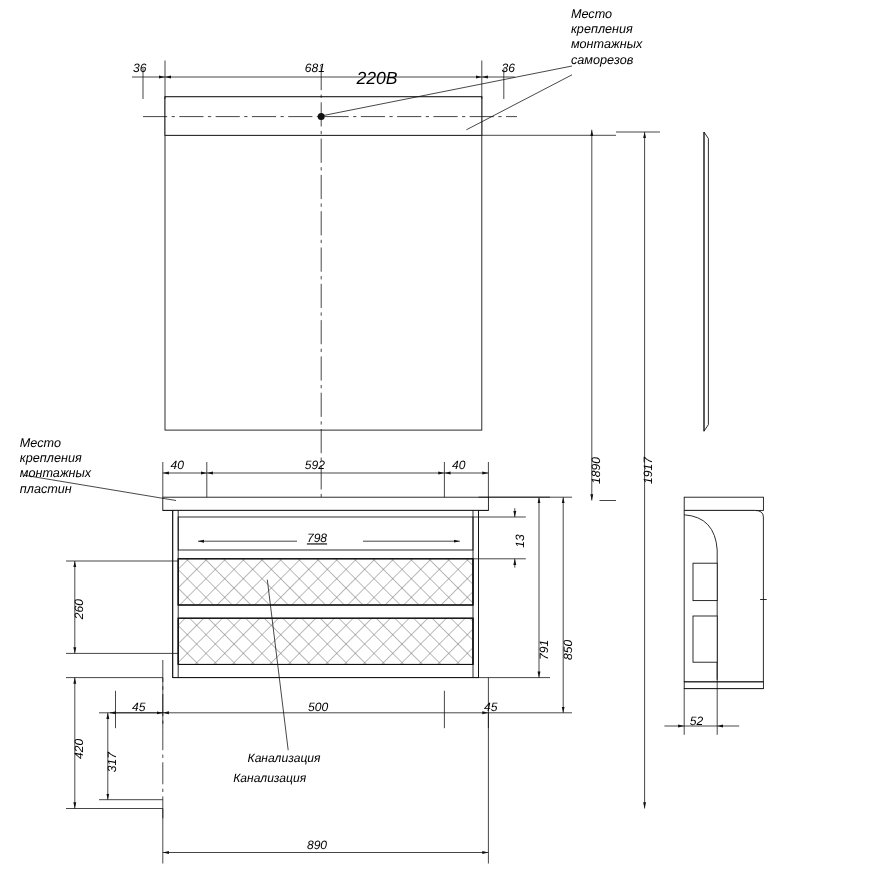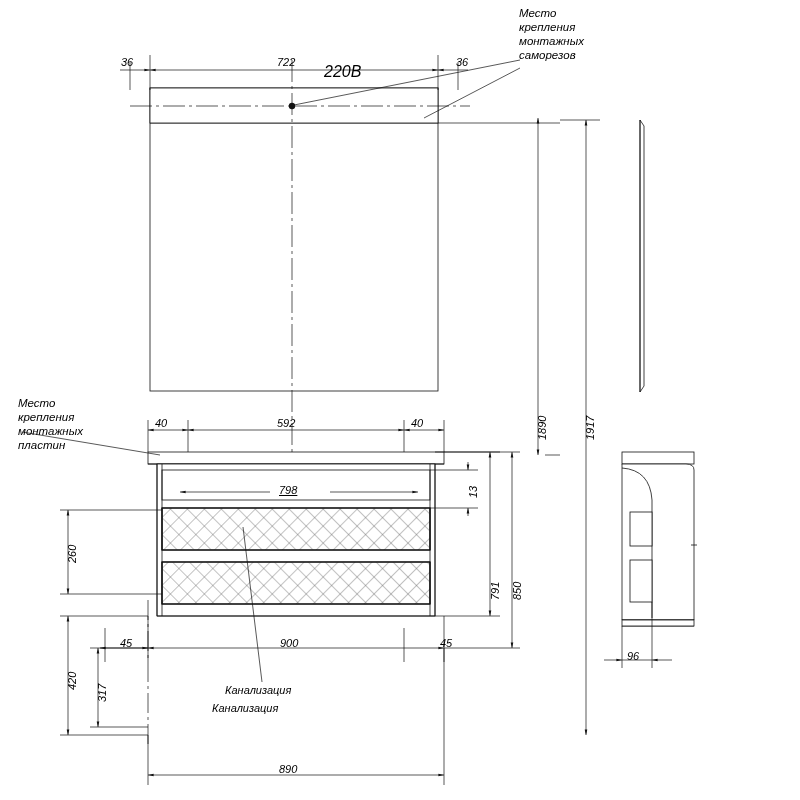--- a/index.html
+++ b/index.html
@@ -246,42 +246,42 @@
 крепления
 монтажных
 пластин</div>
 
   <div class="lbl" style="left:225px; top:684px;">Канализация</div>
   <div class="lbl" style="left:212px; top:702px;font-style:italic;">Канализация</div>
 
   <div class="lbl" style="left:324px; top:65px; font-size:16px;">220В</div>
 
   <div class="lbl" style="left:121px; top:56px;">36</div>
-  <div class="lbl" style="left:277px; top:56px;">722</div>
+  <div class="lbl" style="left:277px; top:56px;">681</div>
   <div class="lbl" style="left:456px; top:56px;">36</div>
 
   <div class="lbl vert" style="left:536px; top:440px;">1890</div>
   <div class="lbl vert" style="left:584px; top:440px;">1917</div>
 
   <div class="lbl" style="left:155px; top:417px;">40</div>
   <div class="lbl" style="left:277px; top:417px;">592</div>
   <div class="lbl" style="left:411px; top:417px;">40</div>
 
   <div class="lbl" style="left:279px; top:484px;text-decoration:underline;">798</div>
 
   <div class="lbl vert" style="left:467px; top:498px;">13</div>
 
   <div class="lbl vert" style="left:66px; top:563px;">260</div>
 
   <div class="lbl vert" style="left:489px; top:600px;">791</div>
   <div class="lbl vert" style="left:511px; top:600px;">850</div>
 
   <div class="lbl" style="left:120px; top:637px;">45</div>
-  <div class="lbl" style="left:280px; top:637px;">900</div>
+  <div class="lbl" style="left:280px; top:637px;">500</div>
   <div class="lbl" style="left:440px; top:637px;">45</div>
 
   <div class="lbl vert" style="left:66px; top:690px;">420</div>
   <div class="lbl vert" style="left:96px; top:702px;">317</div>
 
   <div class="lbl" style="left:279px; top:763px;">890</div>
 
-  <div class="lbl" style="left:627px; top:650px;">96</div>
+  <div class="lbl" style="left:627px; top:650px;">52</div>
 </div>
 
 </body></html>

